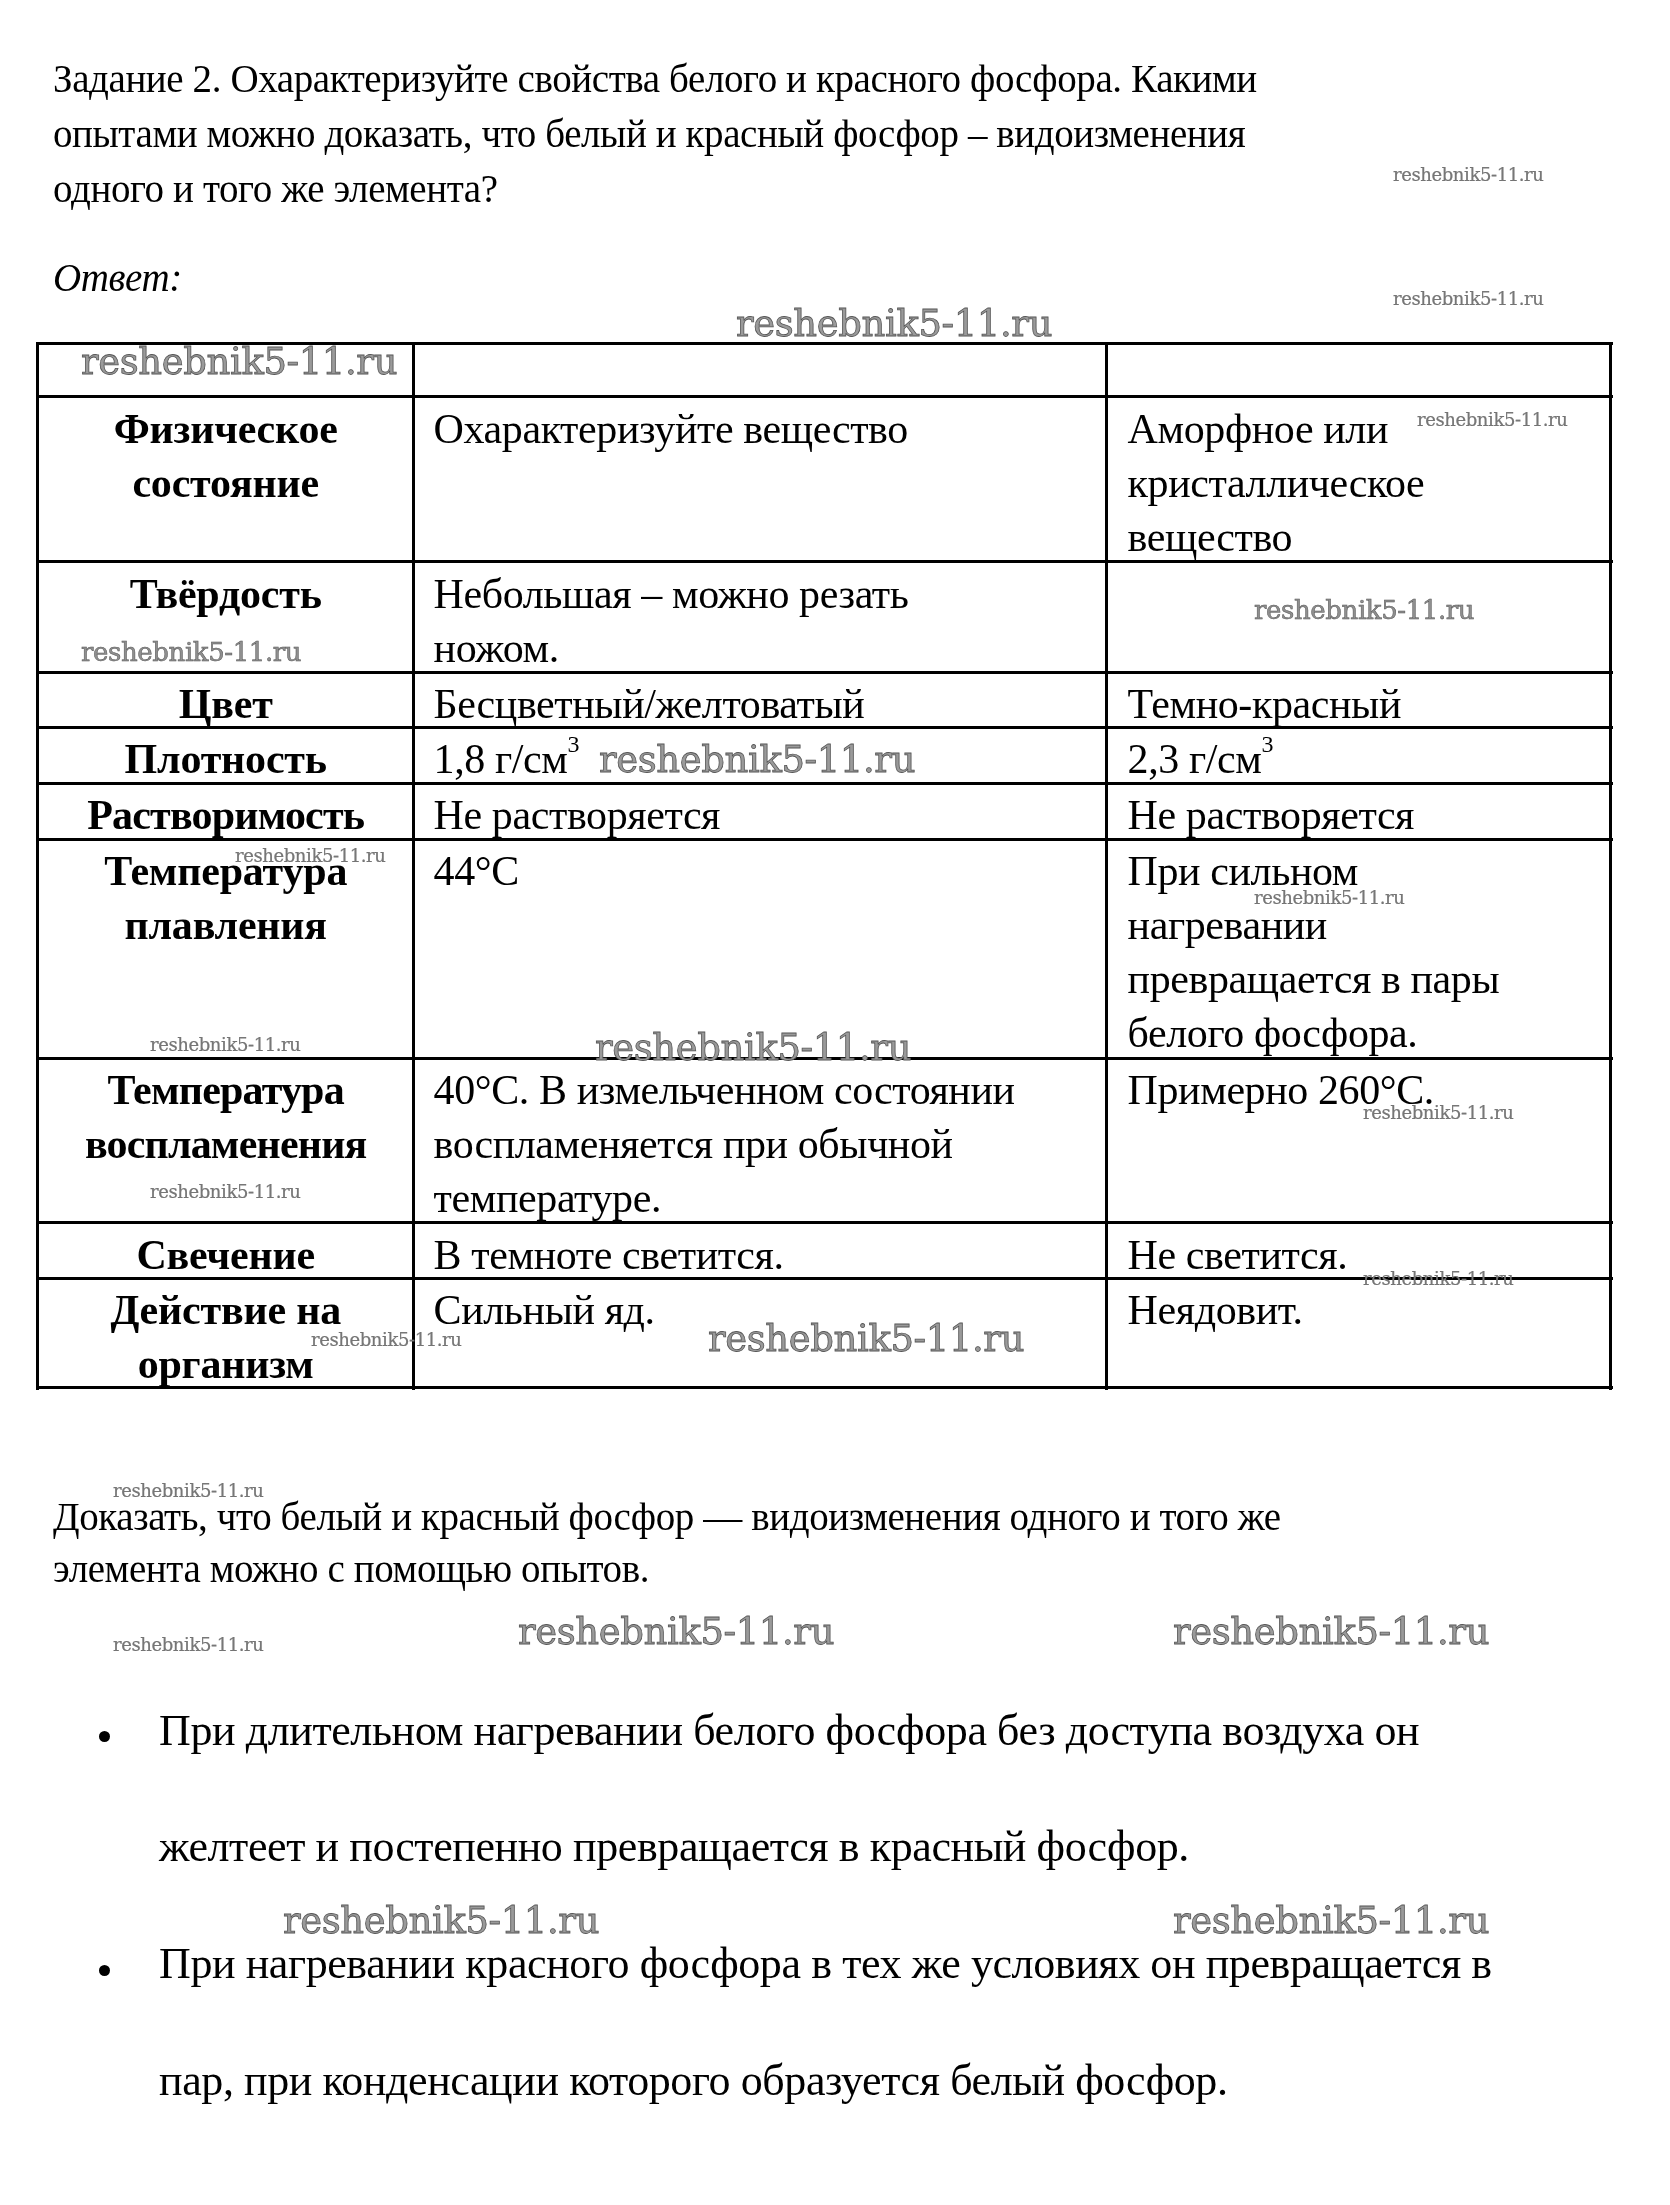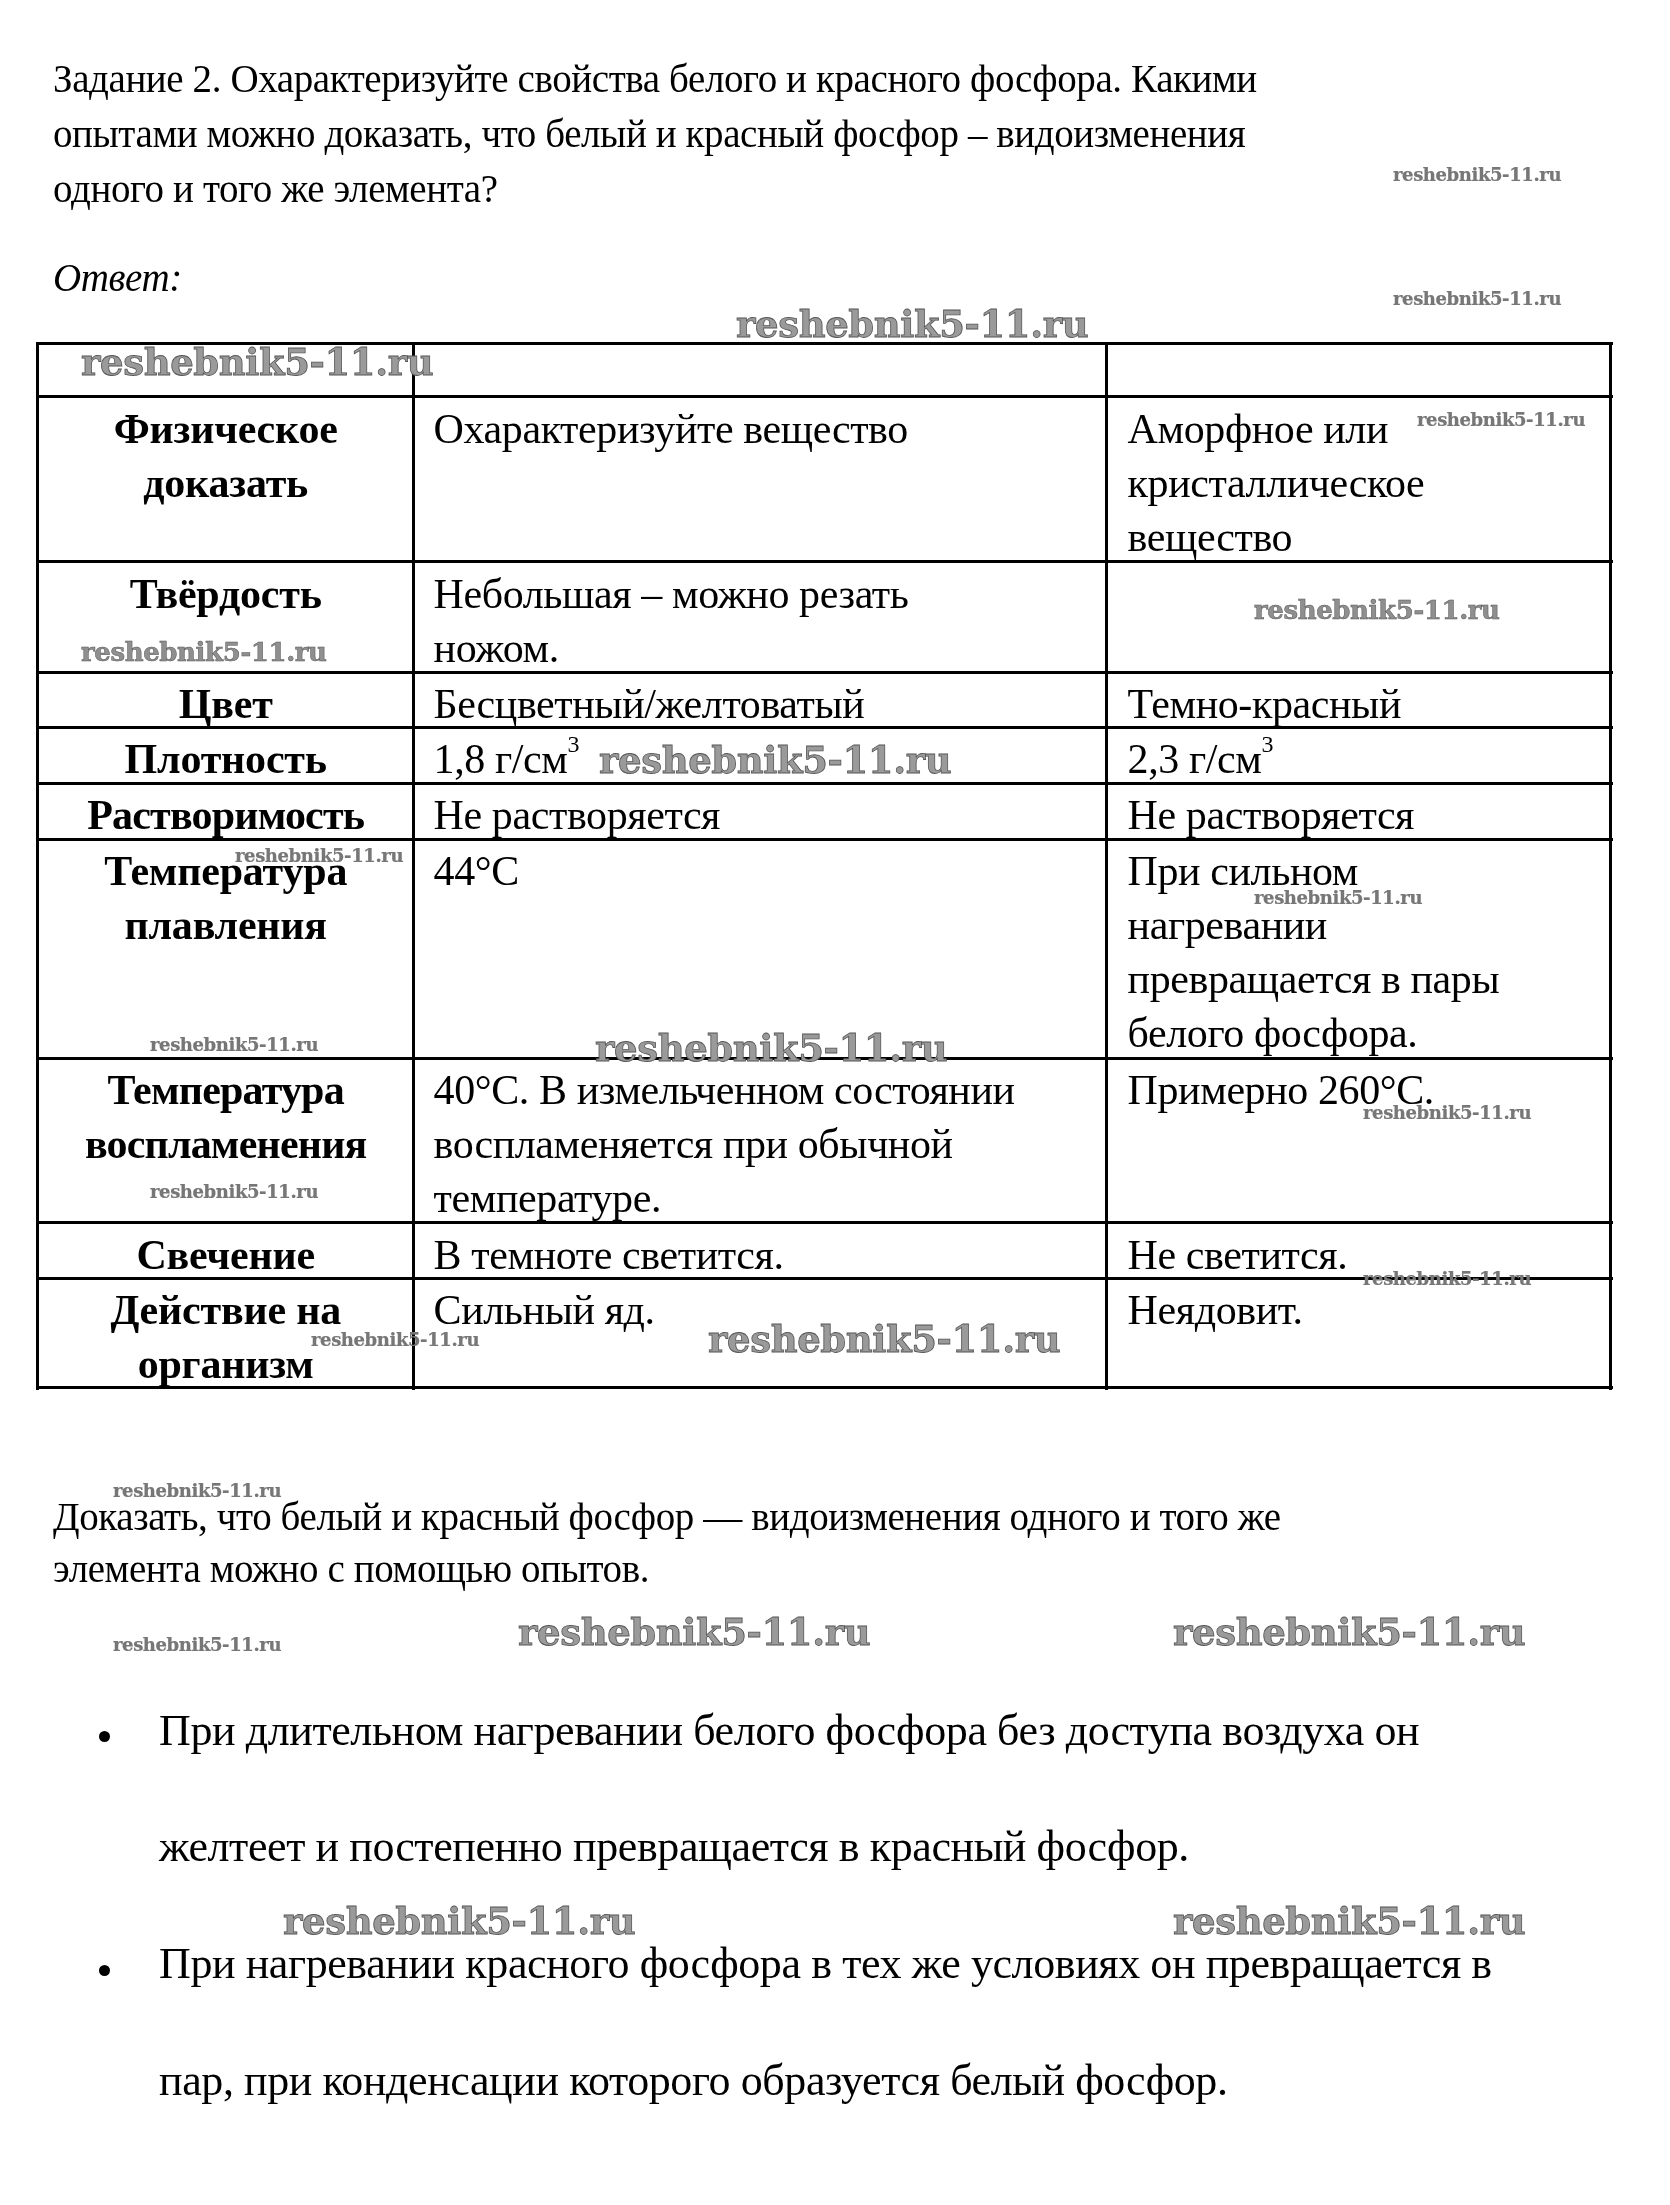--- a/index.html
+++ b/index.html
@@ -17,21 +17,21 @@
   .cell { position: absolute; box-sizing: border-box; font-size: 42px; line-height: 54px; }
   .cell.label { font-weight: bold; text-align: center; padding: 3.2px 4.9px 0 4.9px; letter-spacing: -0.2px; }
   .cell.val { padding: 3.2px 8px 0 18.6px; letter-spacing: -0.4px; }
   .cell.head { font-weight: bold; text-align: center; padding-top: 3.2px; }
   sup { font-size: 24px; line-height: 0; vertical-align: 21px; }
 
   .bullet-dot { position: absolute; left: 99px; width: 11.3px; height: 11.3px; border-radius: 50%; background: #000; }
   .bullet-text { position: absolute; left: 159px; font-size: 44px; line-height: 44px; white-space: nowrap; letter-spacing: -0.4px; }
 
   
-  .wm { position: absolute; font-family: "DejaVu Serif", "Liberation Serif", serif; font-weight: bold; color: #8a8a8a;
+  .wm { position: absolute; font-family: "DejaVu Serif", "Liberation Serif", serif; font-weight: normal; color: #8a8a8a;
         white-space: nowrap; -webkit-text-stroke: 0.8px #555; letter-spacing: -0.4px; }
   .wm.big { font-size: 37px; color: #9a9a9a; }
   .wm.small { font-size: 18px; -webkit-text-stroke: 0.2px #666; color: #777; }
   .wm.mid { font-size: 26px; color: #8f8f8f; -webkit-text-stroke: 0.5px #555; }
 </style>
 </head>
 <body>
 
 <div>
   <div class="line" style="top:57px">Задание 2. Охарактеризуйте свойства белого и красного фосфора. Какими</div>
@@ -54,21 +54,21 @@
   <div class="hline" style="top:935px"></div>
   <div class="hline" style="top:1044px"></div>
   <div class="vline" style="left:0"></div>
   <div class="vline" style="left:376px"></div>
   <div class="vline" style="left:1069px"></div>
   <div class="vline" style="left:1573px"></div>
 
   <div class="cell head" style="left:0;top:0;width:379px;height:57px"></div>
 
   <div>
-    <div class="cell label" style="left:3.2px;top:57px;width:373px">Физическое доказать</div>
+    <div class="cell label" style="left:3.2px;top:57px;width:373px">Физическое состояние</div>
     <div class="cell val" style="left:379px;top:57px;width:690px">Охарактеризуйте вещество</div>
     <div class="cell val" style="left:1073px;top:57px;width:453px">Аморфное или кристаллическое вещество</div>
   </div>
 
   <div>
     <div class="cell label" style="left:3.2px;top:222px;width:373px">Твёрдость</div>
     <div class="cell val" style="left:379px;top:222px;width:615px">Небольшая – можно резать ножом.</div>
     <div class="cell val" style="left:1073px;top:222px;width:501px"></div>
   </div>
 

